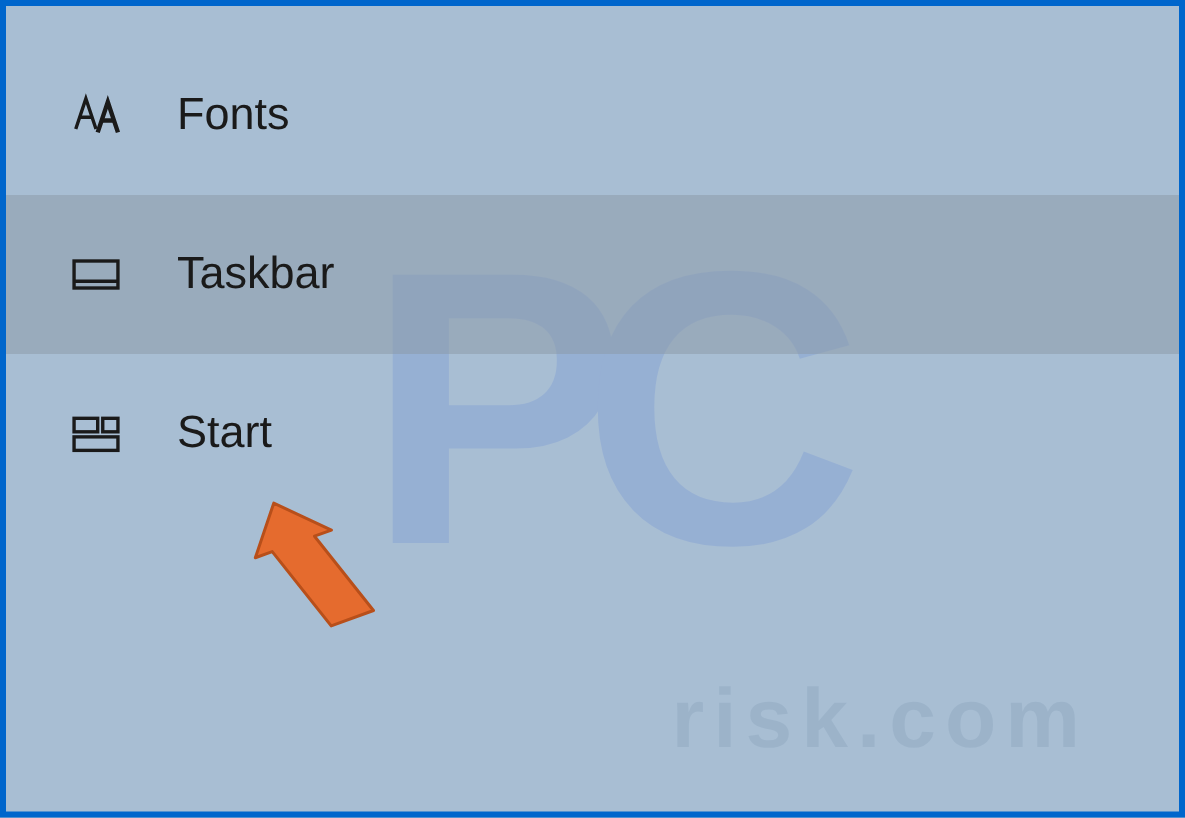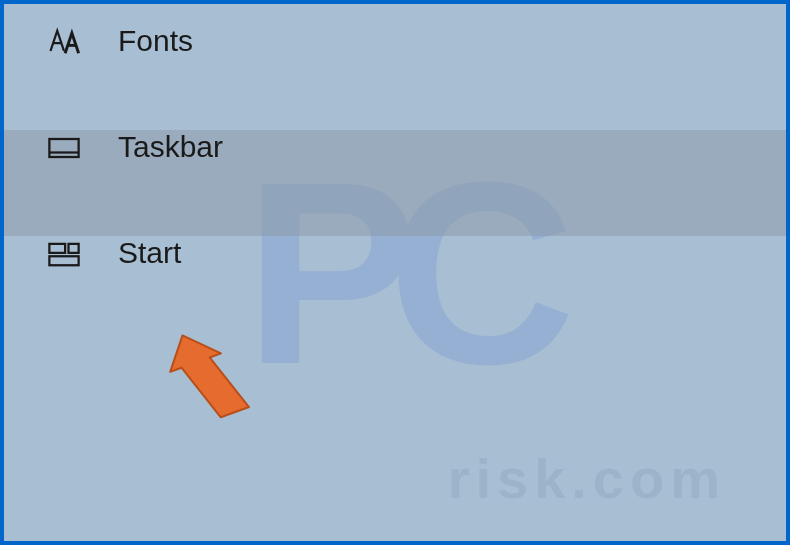--- a/index.html
+++ b/index.html
@@ -50,21 +50,21 @@
       pointer-events: none;
       z-index: 0;
     }
     .sidebar-list {
       position: relative;
       z-index: 1;
       padding-top: 20px;
     }
     .sidebar-item {
       display: flex;
-      align-items: flex-start;
+      align-items: center;
       height: 106px;
       padding-left: 42px;
       cursor: pointer;
     }
     .sidebar-item.selected {
       background: rgba(140, 155, 170, 0.55);
     }
     .icon {
       width: 36px;
       height: 36px;

